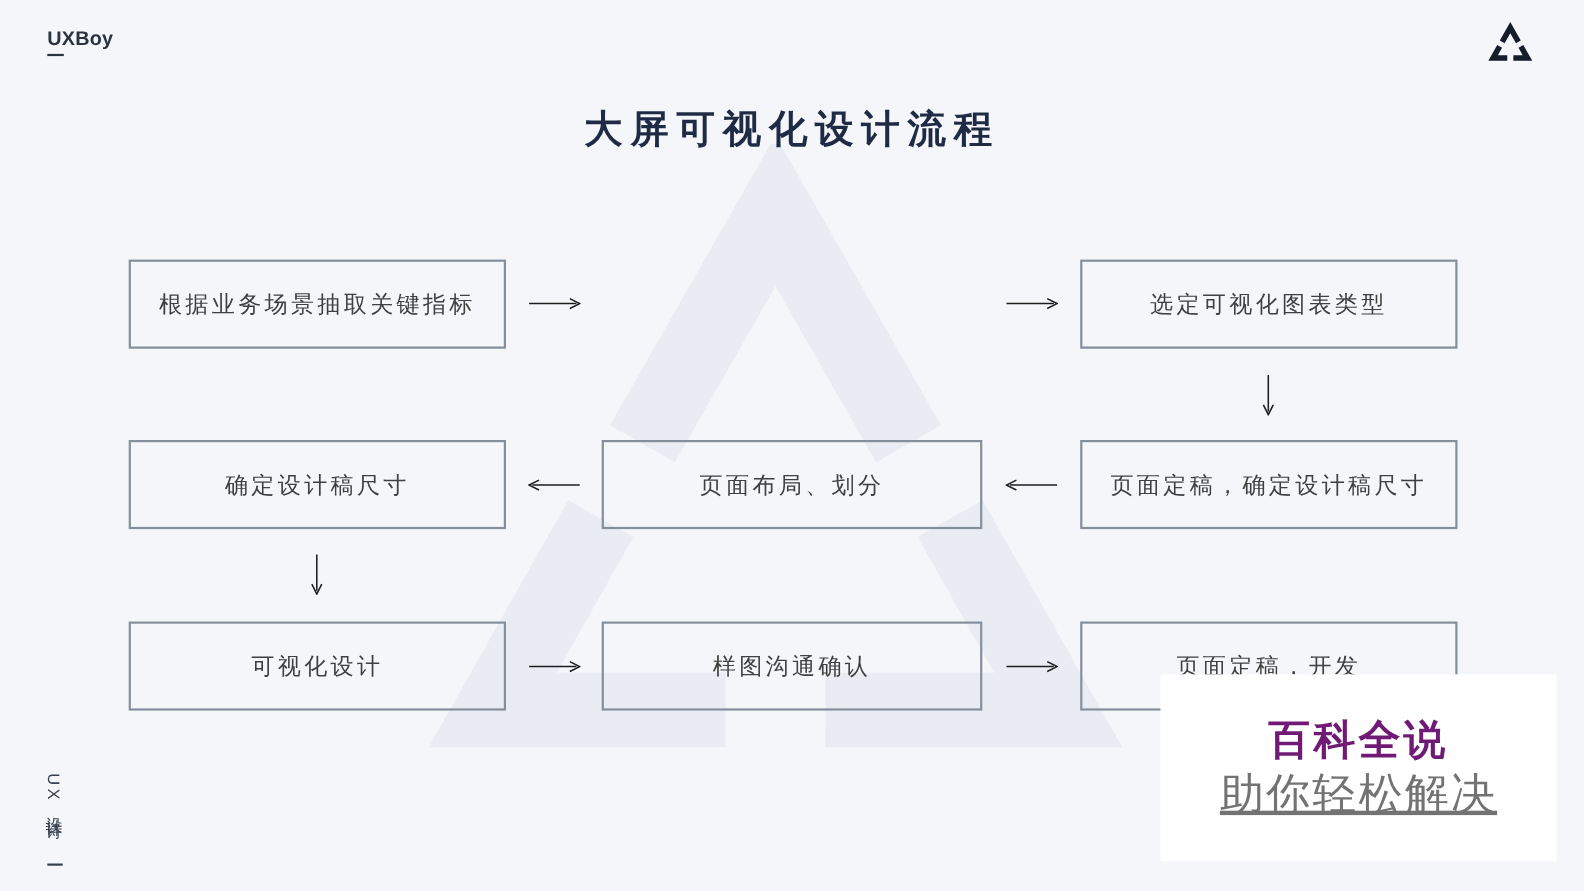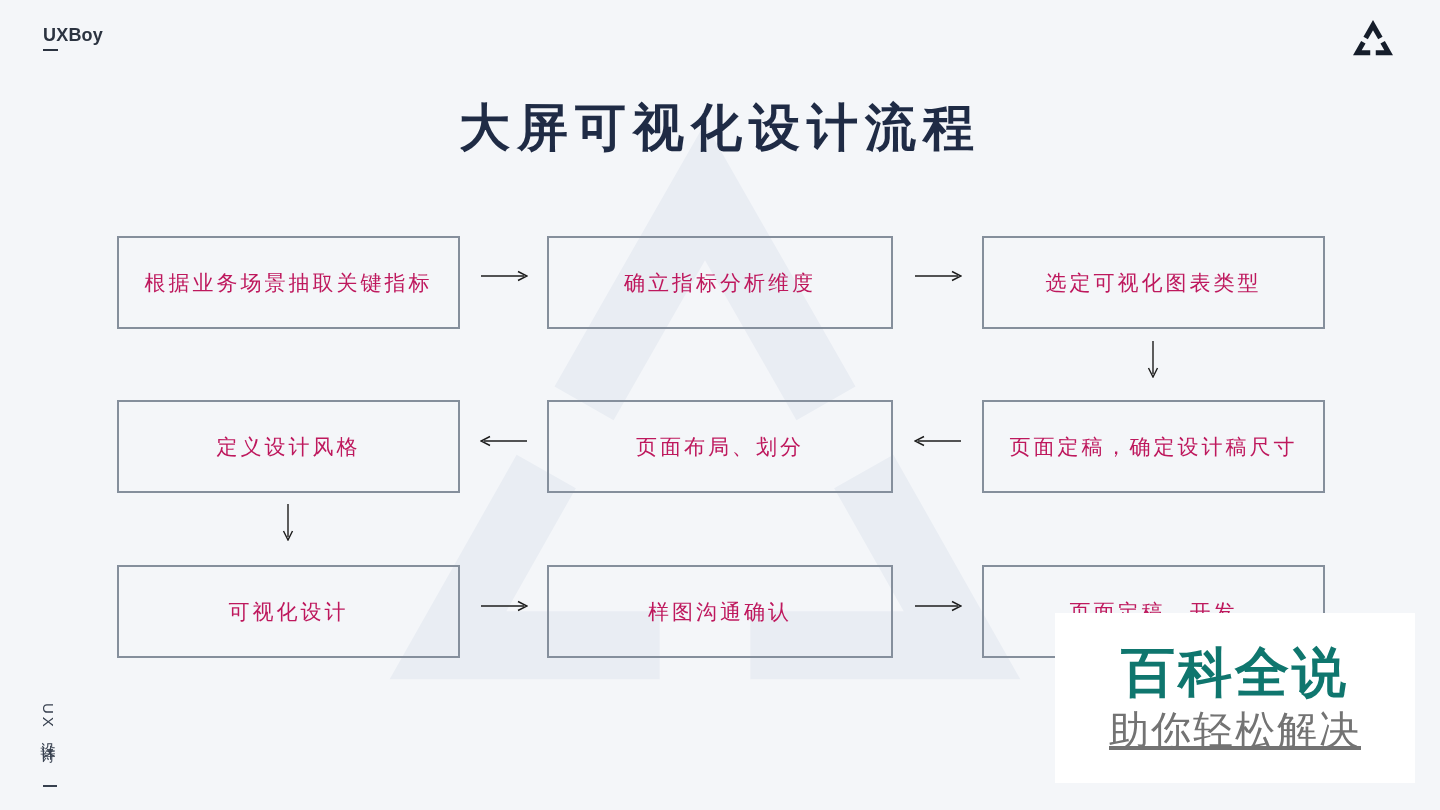--- a/index.html
+++ b/index.html
@@ -22,30 +22,30 @@
     position: absolute; left: 43px; top: 49px;
     width: 15px; height: 2px; background: #2b3340;
   }
 
   
   .logo { position: absolute; left: 1350px; top: 20px; }
   .watermark { position: absolute; left: 327px; top: 131px; z-index: 0; }
 
   .page-title {
     position: absolute; left: 0; top: 94px; width: 100%;
-    text-align: center; font-size: 51px; font-weight: 700;
+    text-align: center; font-size: 35px; font-weight: 700;
     color: #1f2b45; letter-spacing: 7px; z-index: 2;
   }
 
   
   .flow-box {
-    position: absolute; height: 93px;
+    position: absolute; height: 81px;
     border: 2px solid #858f9c; background: transparent;
     display: flex; align-items: center; justify-content: center;
-    font-size: 21px; font-weight: 500; color: #be185d;
+    font-size: 21px; font-weight: 500; color: #404040;
     letter-spacing: 3px; z-index: 2; text-align: center;
   }
   .c1 { left: 117px; width: 343px; }
   .c2 { left: 547px; width: 346px; }
   .c3 { left: 982px; width: 343px; }
   .r1 { top: 236px; }
   .r2 { top: 400px; }
   .r3 { top: 565px; }
 
   .arrow { position: absolute; z-index: 2; }
@@ -64,23 +64,22 @@
   }
 
   
   .promo {
     position: absolute; left: 1055px; top: 613px; width: 360px; height: 170px;
     background: #ffffff; z-index: 10;
     display: flex; flex-direction: column; align-items: center; justify-content: center;
     gap: 10px;
   }
   .promo-title {
-    font-size: 54px; font-weight: 700; color: #0f766e; letter-spacing: 3px;
+    font-size: 38px; font-weight: 700; color: #701a75; letter-spacing: 3px;
     line-height: 1;
-    font-family: Liberation Serif, serif;
   }
   .promo-subtitle {
     font-size: 40px; font-weight: 400; color: #737373; letter-spacing: 2px;
     line-height: 1;
     text-decoration: underline;
   }
 </style>
 </head>
 <body>
 
@@ -97,24 +96,23 @@
 
   <svg class="logo" width="46" height="38" viewBox="0 0 100 76" fill="none">
     <path d="M34 36 L50 8 L66 36" stroke="#151d2b" stroke-width="11"></path>
     <path d="M29 45 L16 68 L44 68" stroke="#151d2b" stroke-width="11"></path>
     <path d="M71 45 L84 68 L56 68" stroke="#151d2b" stroke-width="11"></path>
   </svg>
 
   <h1 class="page-title">大屏可视化设计流程</h1>
 
   <div class="flow-box c1 r1">根据业务场景抽取关键指标</div>
-  <div class="flow-box c2 r1">确立指标分析维度</div>
   <div class="flow-box c3 r1">选定可视化图表类型</div>
 
-  <div class="flow-box c1 r2">定义设计风格</div>
+  <div class="flow-box c1 r2">确定设计稿尺寸</div>
   <div class="flow-box c2 r2">页面布局、划分</div>
   <div class="flow-box c3 r2">页面定稿，确定设计稿尺寸</div>
 
   <div class="flow-box c2 r3">样图沟通确认</div>
   <div class="flow-box c1 r3">可视化设计</div>
   <div class="flow-box c3 r3">页面定稿，开发</div>
 
   <svg class="arrow" style="left:480px; top:270px;" width="48" height="12" fill="none">
     <line x1="1" y1="6" x2="44" y2="6" stroke="#1c1c1c" stroke-width="1.4"></line>
     <path d="M38 1.5 L47 6 L38 10.5" stroke="#1c1c1c" stroke-width="1.4"></path>

